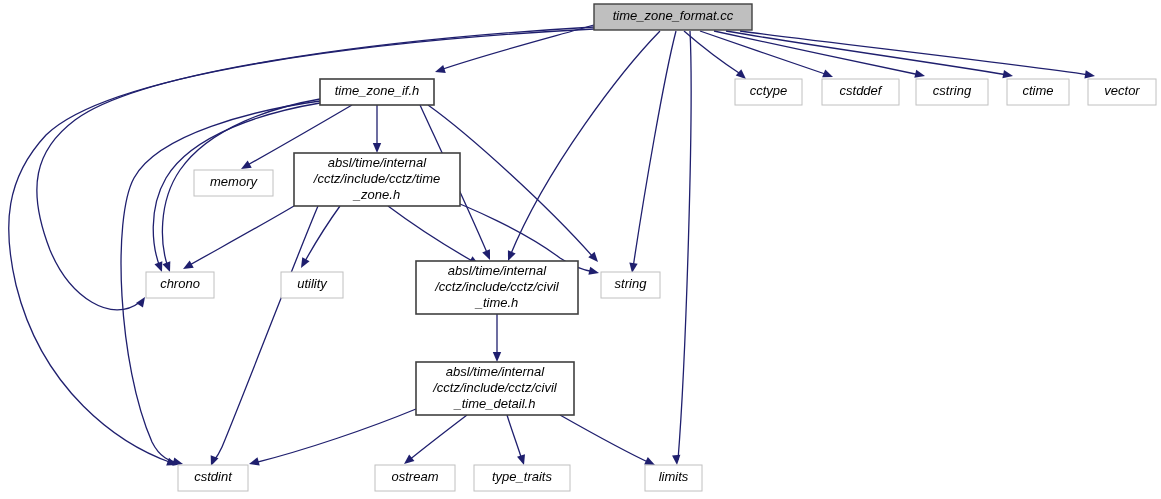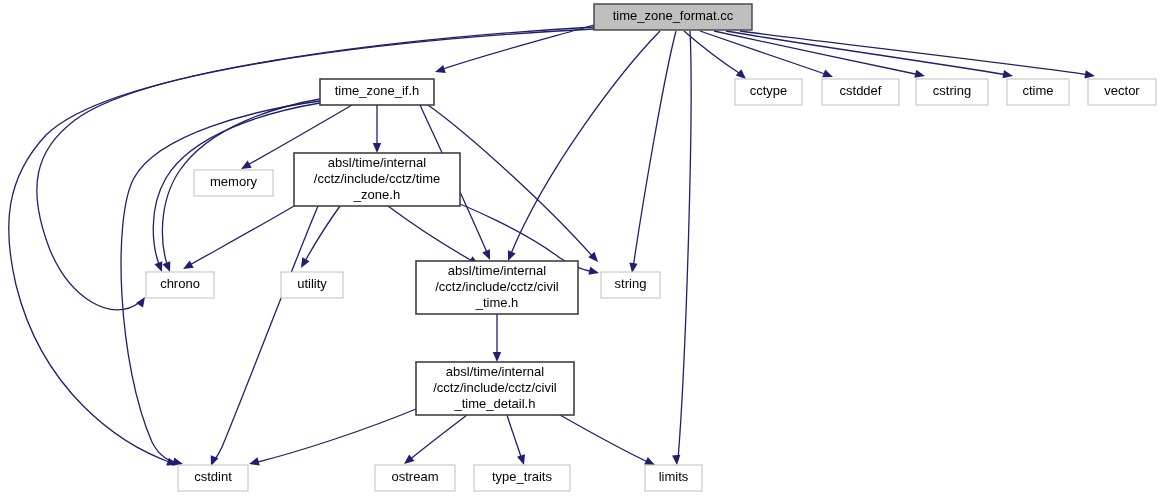--- a/index.html
+++ b/index.html
@@ -10,20 +10,21 @@
   body {
     width: 1161px;
     height: 499px;
     font-family: "Liberation Sans", sans-serif;
     overflow: hidden;
   }
   #graph-root {
     position: relative;
     width: 1161px;
     height: 448px;
+    font-style: italic;
   }
   svg#depgraph {
     display: block;
     width: 1161px;
     height: 499px;
   }
   .node-box-plain {
     fill: #ffffff;
     stroke: #c0c0c0;
     stroke-width: 1;

